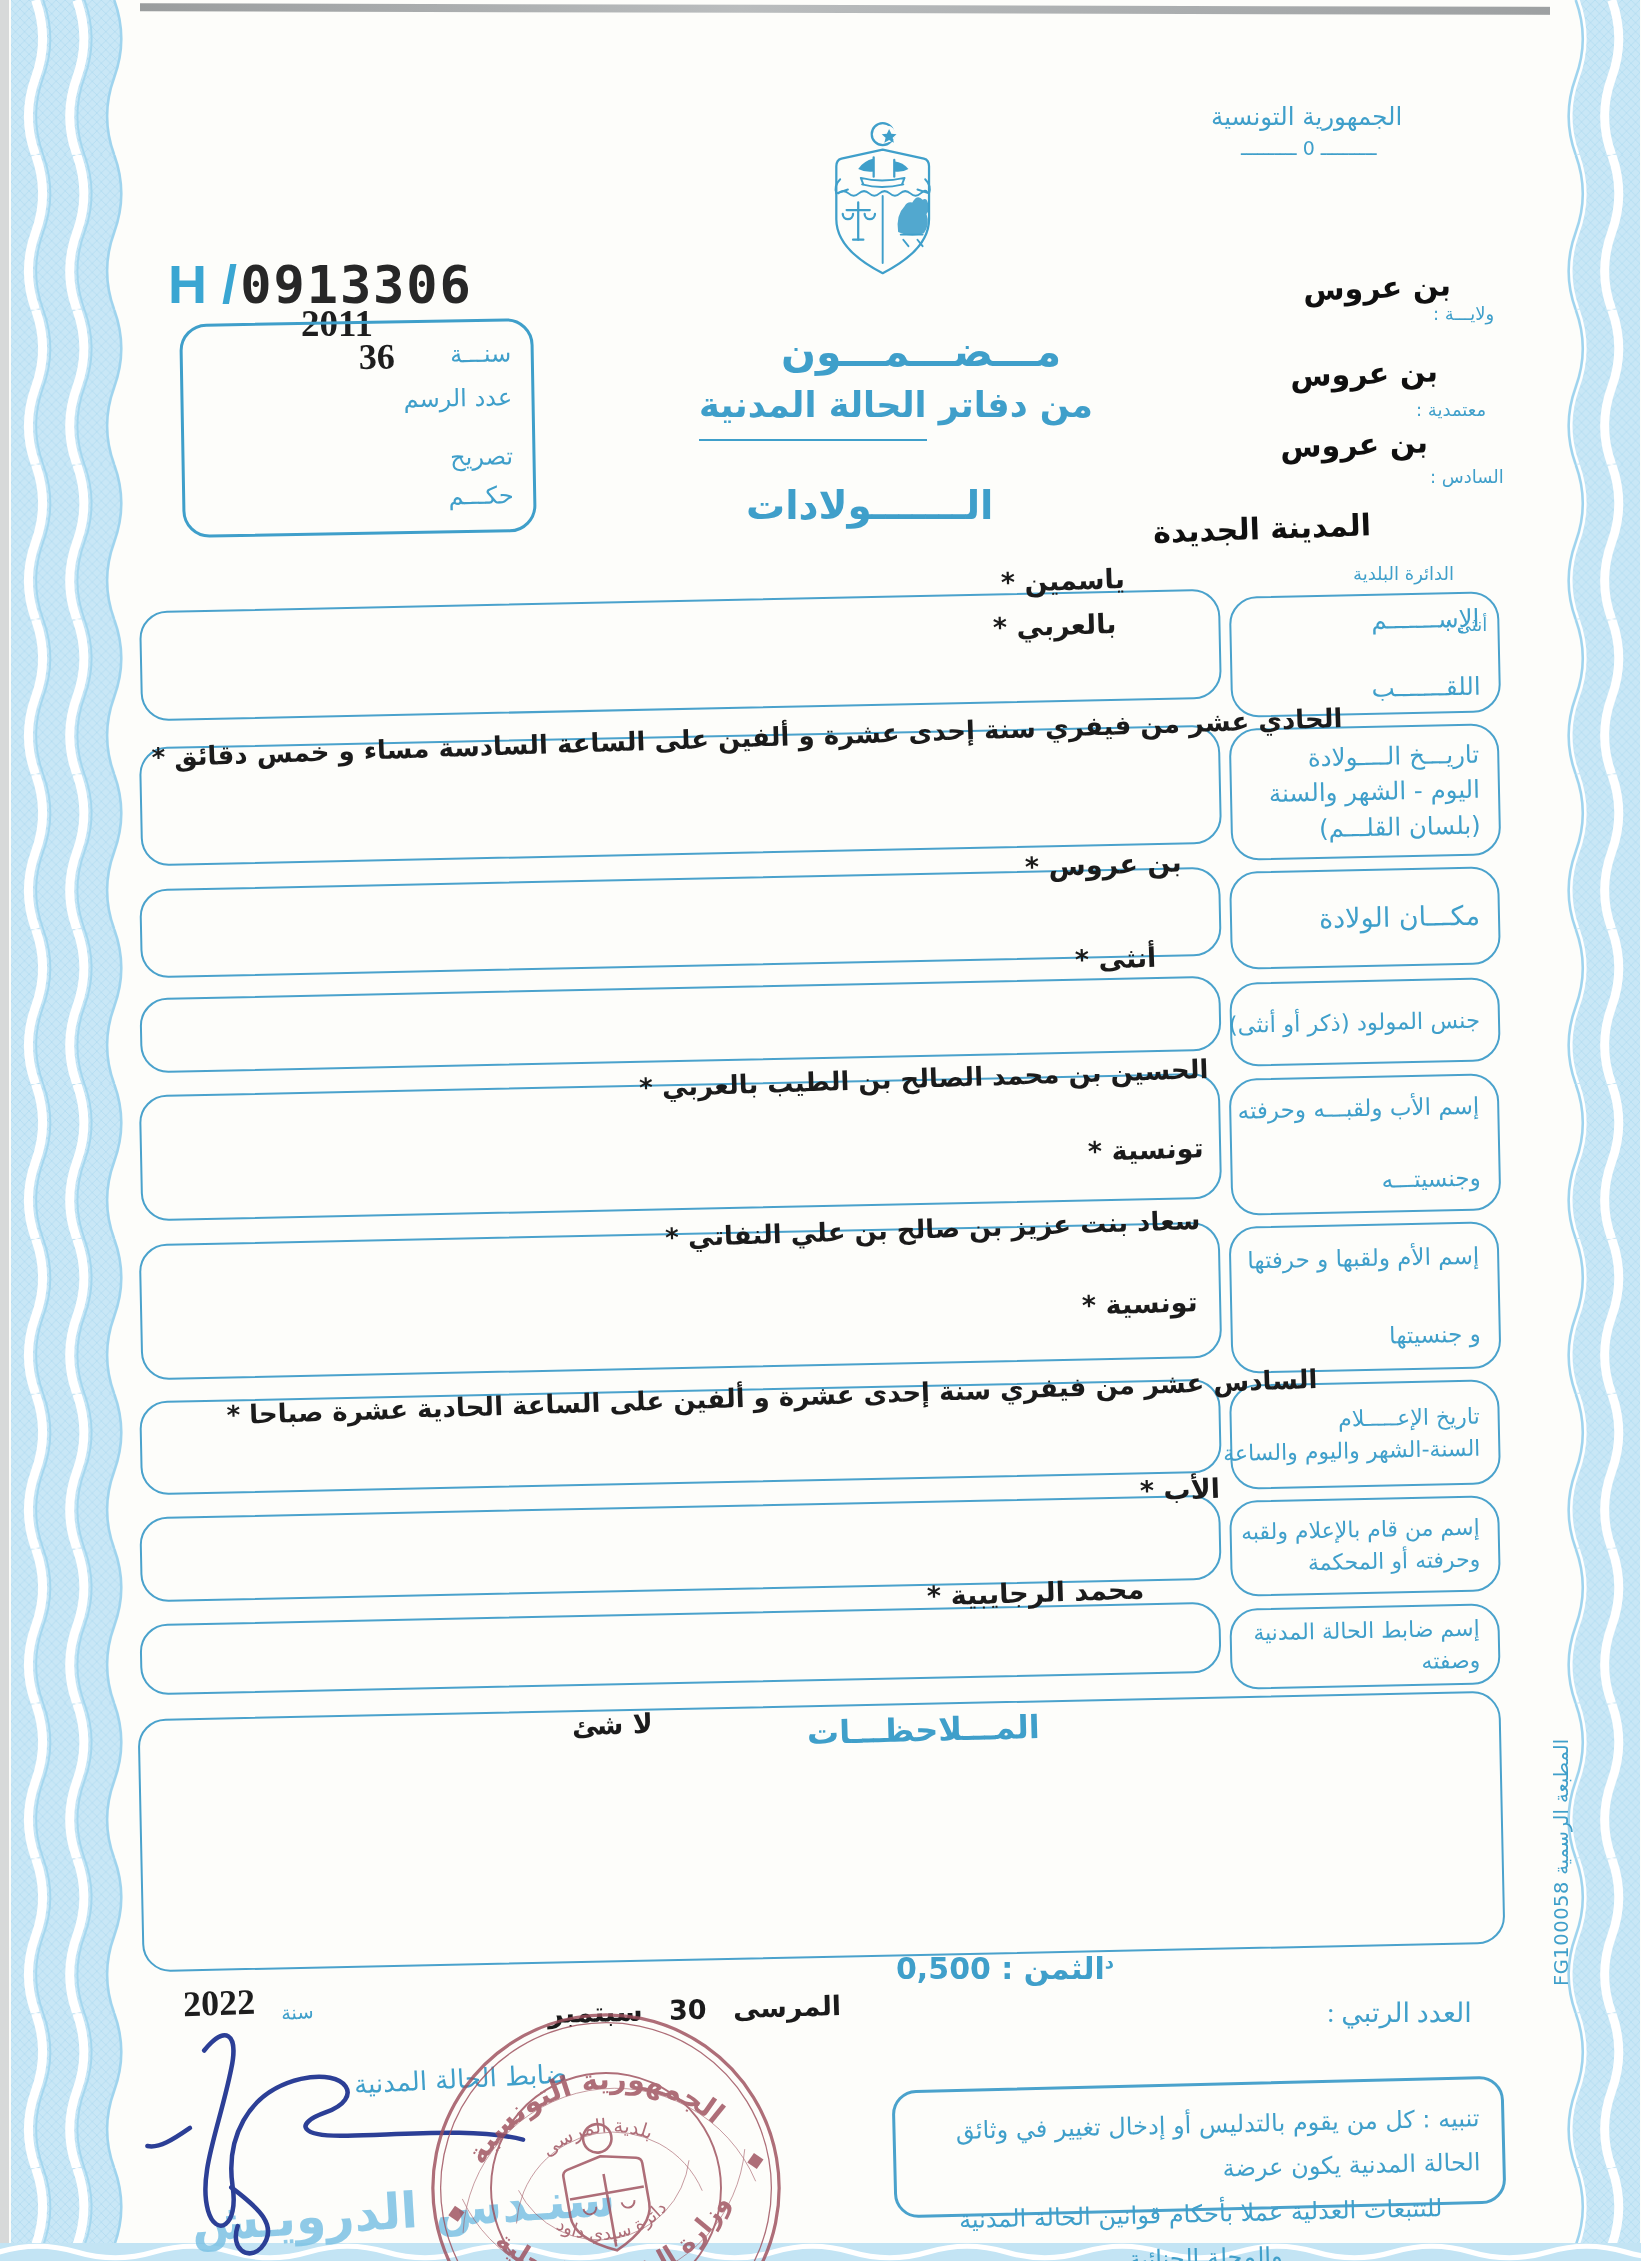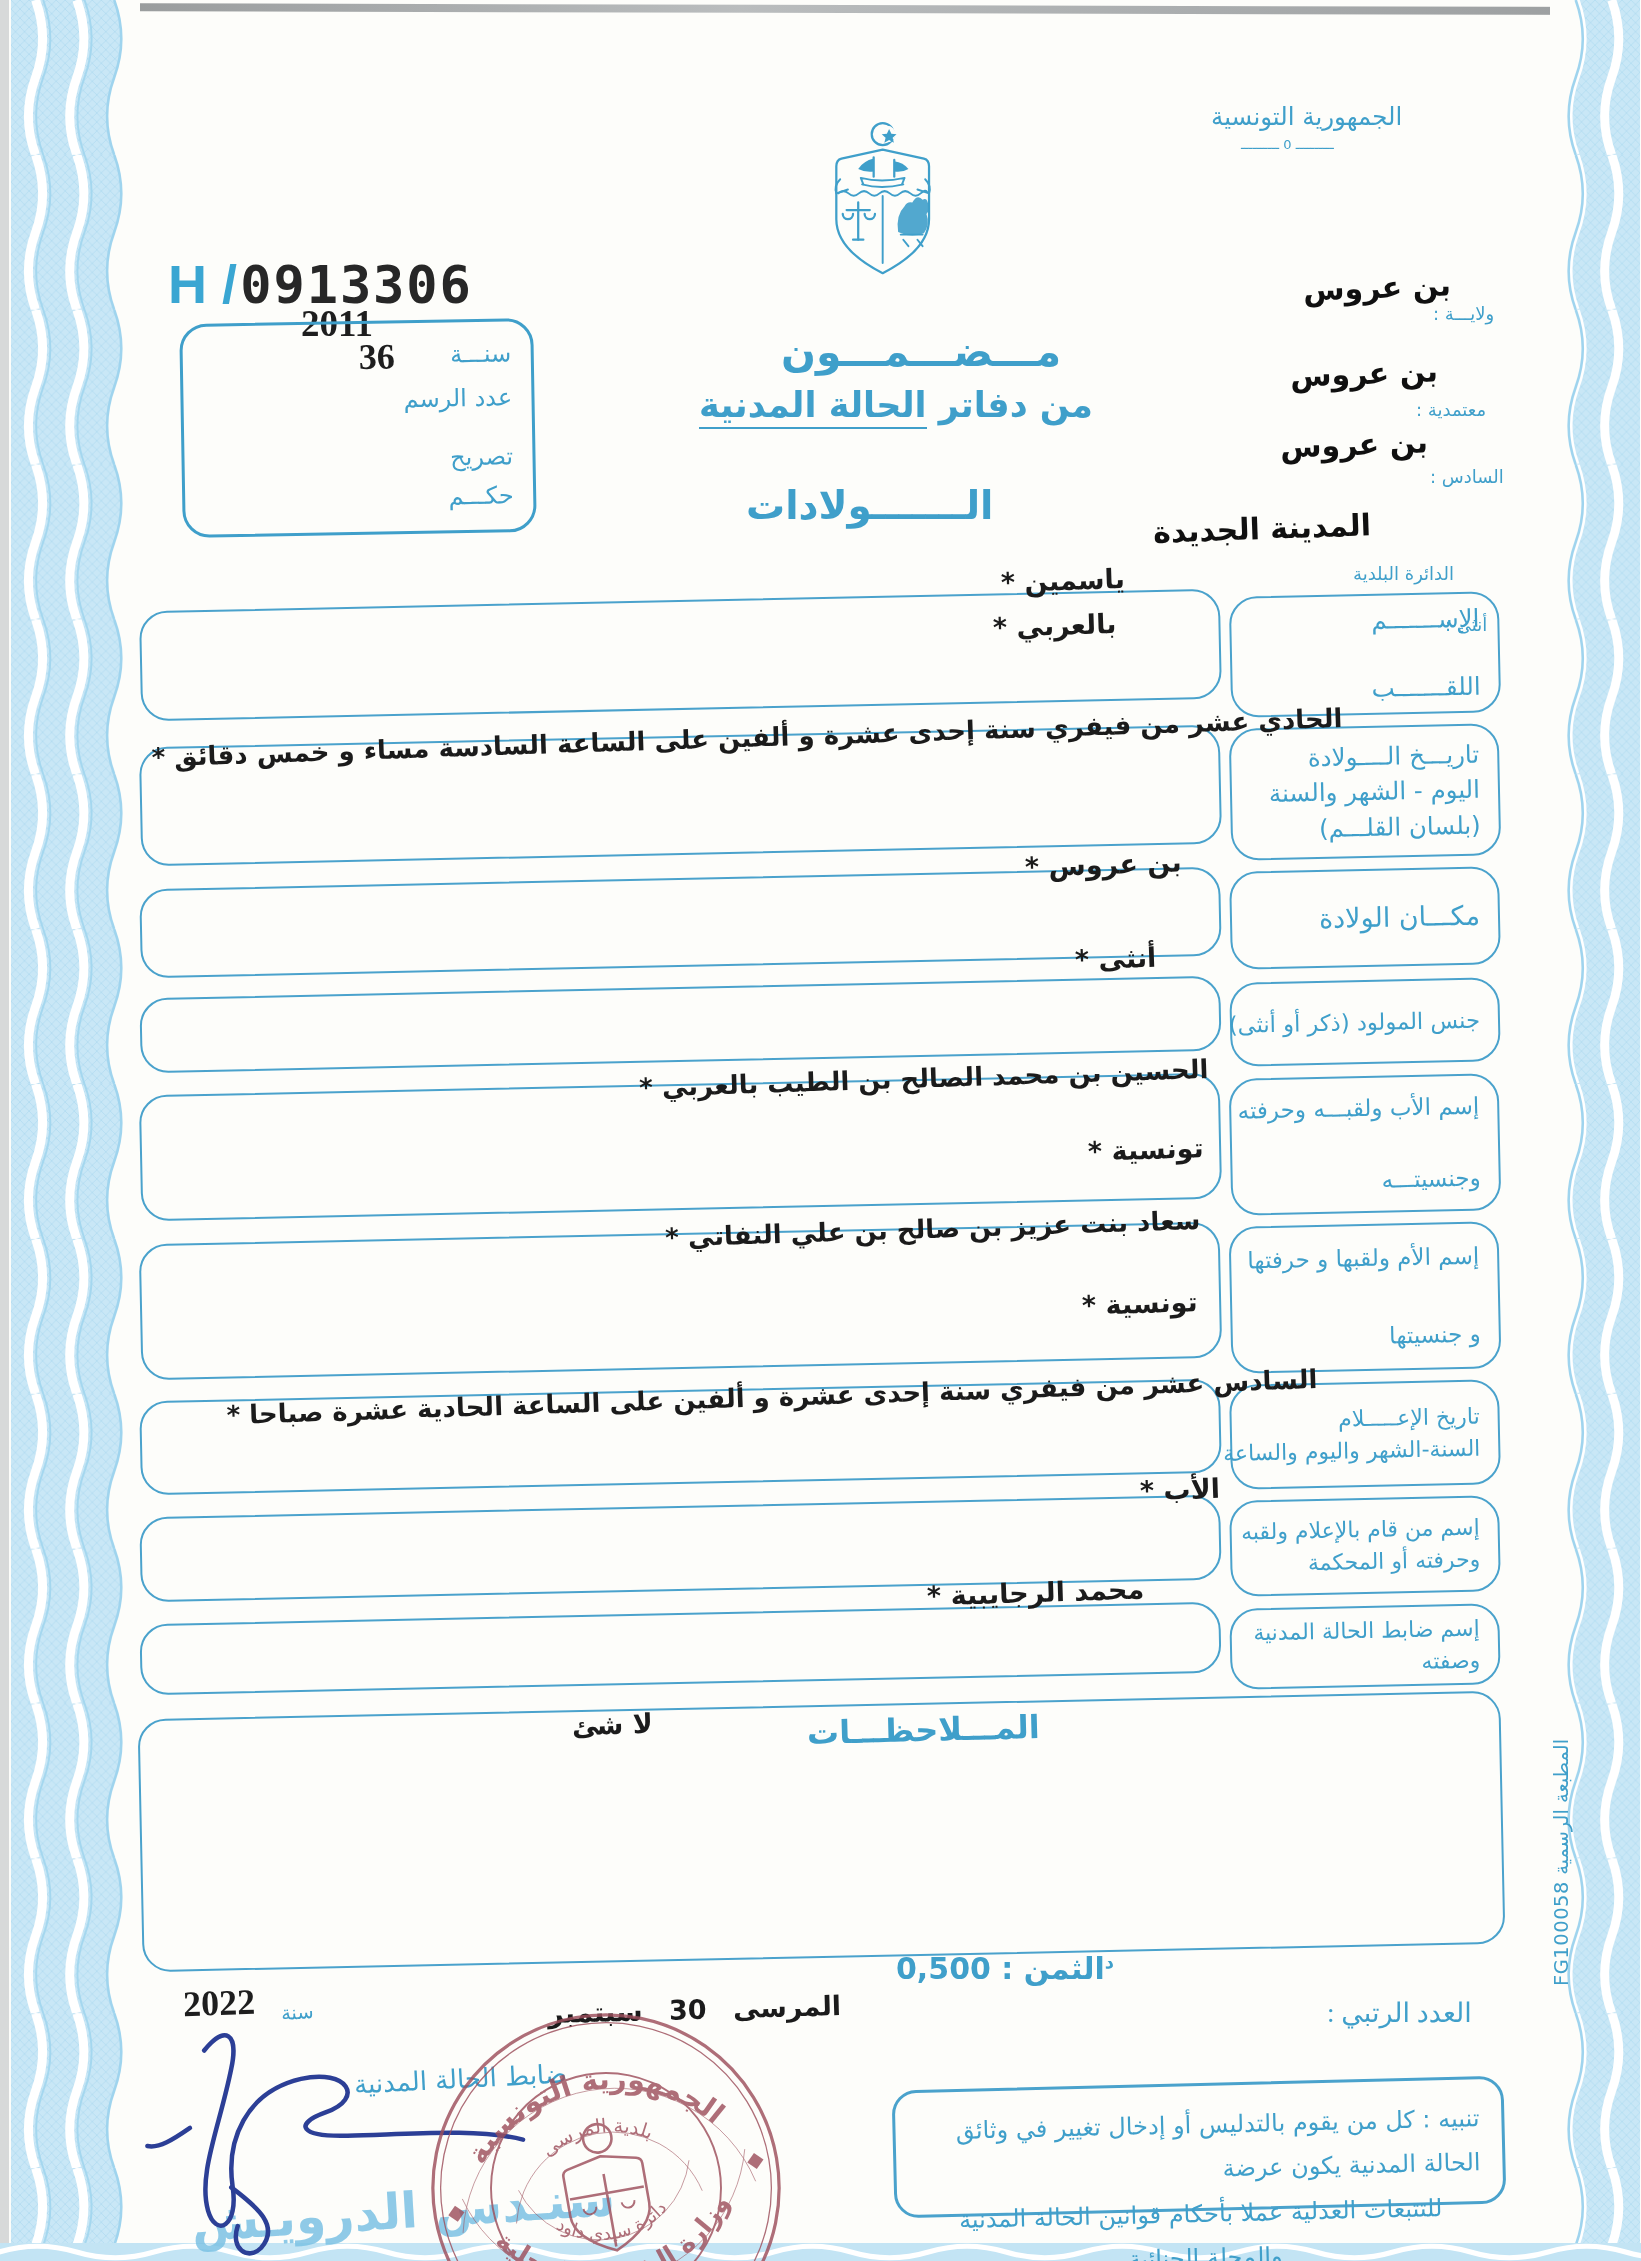--- a/index.html
+++ b/index.html
@@ -8,35 +8,35 @@
   }
   *{margin:0;padding:0;box-sizing:border-box;}
   html,body{background:#6b6f73;}
   #page{
     position:relative;width:1642px;height:2261px;background:#fdfdfa;
     overflow:hidden;font-family:"DejaVu Sans",sans-serif;color:var(--typed);
   }
   .abs{position:absolute;white-space:nowrap;}
   
   .republic{color:var(--form-blue);font-size:24.5px;}
-  .divider{color:var(--form-blue);font-size:13px;letter-spacing:1.3px;}
+  .divider{color:var(--form-blue);font-size:19px;letter-spacing:1.3px;}
   .serial-h{color:#3aa6d2;font-size:54px;font-weight:700;font-family:"Liberation Sans",sans-serif;}
   .serial-num{color:#272727;font-size:52px;font-weight:700;font-family:"DejaVu Sans Mono",monospace;letter-spacing:1.9px;}
   .serif-num{font-family:"Liberation Serif","DejaVu Serif",serif;font-weight:700;color:#1e1e1e;}
   .reg-box{
     position:absolute;left:182px;top:321px;width:354px;height:214px;
     border:3.2px solid var(--form-blue);border-radius:27px;transform:rotate(-1deg);
   }
   .reg-label{position:absolute;color:var(--form-blue);font-size:24px;white-space:nowrap;}
   .blue-label{color:var(--form-blue);font-size:18px;}
   .black-value{color:#101010;font-size:30px;font-weight:700;}
   
   .t1{color:var(--form-blue);font-size:41px;font-weight:700;}
   .t2{color:var(--form-blue);font-size:35px;font-weight:700;}
-  .t2 .u{border-bottom:2.6px solid var(--form-blue);padding-bottom:2px;}
+  .t2 .u{border-bottom:2.6px solid var(--form-blue);padding-bottom:14px;}
   .t3{color:var(--form-blue);font-size:39px;font-weight:700;}
   
   .vbox,.lbox,.nbox,.notice{
     position:absolute;border:2.6px solid #4aa2cc;border-radius:28px;background:transparent;
     transform:rotate(-1.2deg);
   }
   .vbox{left:141px;width:1081px;}
   .lbox{left:1231px;width:270px;display:flex;flex-direction:column;justify-content:center;
         padding:6.5px 18px;color:var(--form-blue);font-size:24.5px;line-height:1.45;text-align:right;}
   .lbox div{white-space:nowrap;}

